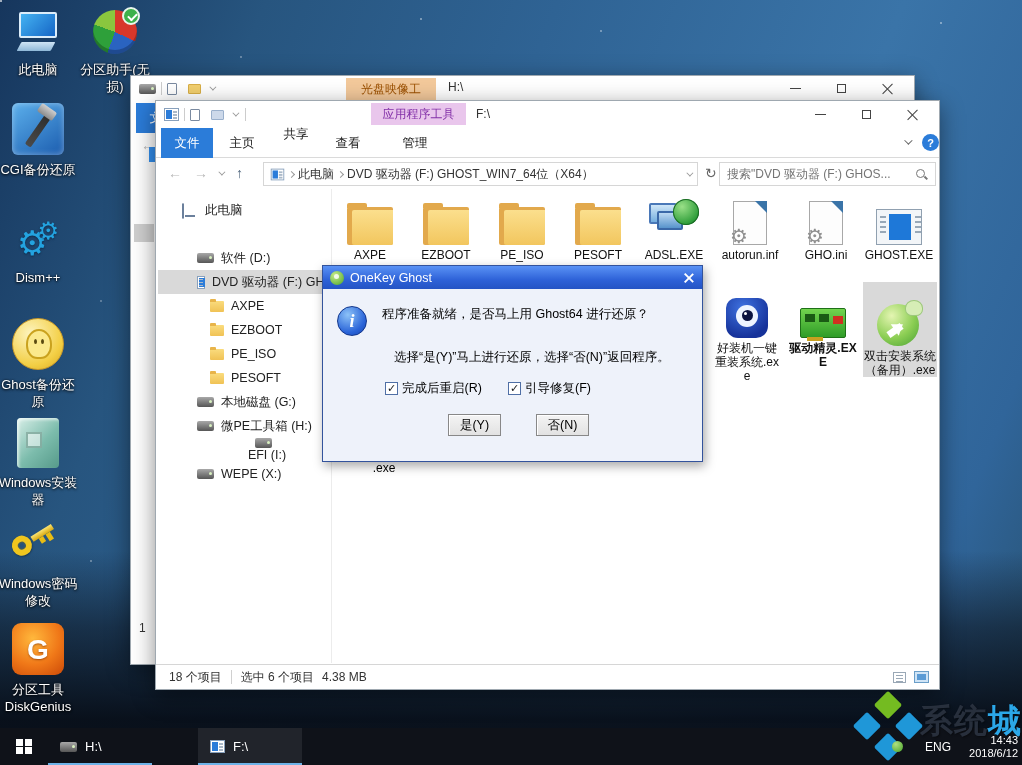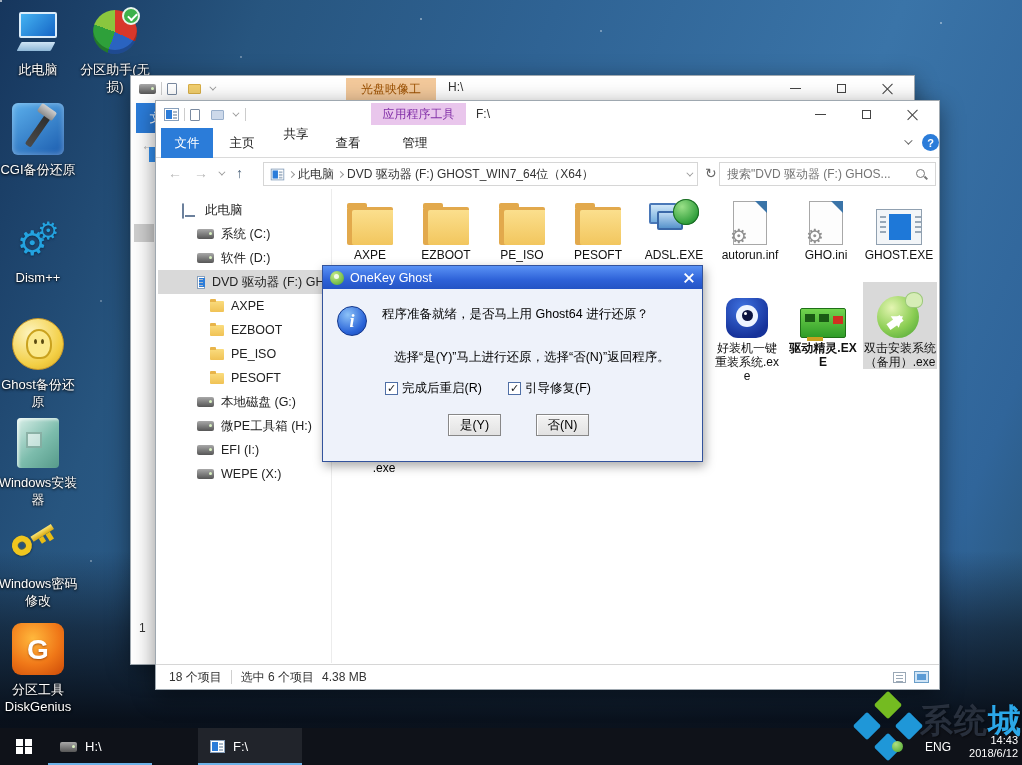--- a/index.html
+++ b/index.html
@@ -85,21 +85,21 @@
   .mag::after{content:"";position:absolute;left:9px;top:9px;width:4px;height:1.6px;background:#777;transform:rotate(45deg);}
   
   .titem{position:absolute;left:2px;width:172px;height:24px;display:flex;align-items:center;font-size:12.5px;color:#222;white-space:nowrap;overflow:hidden;}
   .titem .lbl{margin-left:7px;overflow:hidden;white-space:nowrap;}
   .titem.sel{background:#d9d9d9;}
   .ind0{padding-left:24px;} .ind1{padding-left:39px;} .ind2{padding-left:52px;}
   
   .fitem{position:absolute;width:76px;text-align:center;font-size:12px;color:#111;}
   .fitem .fart{height:52px;display:flex;align-items:flex-end;justify-content:center;margin-bottom:3px;}
   .fitem .flbl{line-height:14px;word-break:break-all;}
-  .fitem.sel{background:#d9d9d9;padding-top:4px;margin-top:-4px;}
+  .fitem.sel{background:#d9d9d9;padding-top:12px;margin-top:-4px;}
   .big-folder{position:relative;width:46px;height:38px;background:#e2a94c;border-radius:2px;}
   .big-folder::before{content:"";position:absolute;left:0;top:-4px;width:20px;height:5px;background:#e2a94c;border-radius:2px 2px 0 0;}
   .big-folder::after{content:"";position:absolute;left:5px;top:3px;right:0;bottom:0;background:linear-gradient(#fbdf8d,#f2c65e);border-radius:2px 0 2px 2px;}
   .big-doc{position:relative;width:34px;height:44px;background:#fdfdfd;border:1px solid #a8a8a8;}
   .big-doc::before{content:"";position:absolute;right:-1px;top:-1px;border:6px solid #d8d8d8;border-left-color:transparent;border-bottom-color:transparent;border-top-color:#3a74a8;border-right-color:#3a74a8;}
   .big-doc .g{position:absolute;left:-4px;bottom:-4px;font-size:20px;color:#8f8f8f;}
   .ic-adsl{position:relative;width:50px;height:46px;}
   .ic-adsl .m1{position:absolute;left:0;top:4px;width:28px;height:21px;border:2px solid #4a78b8;background:linear-gradient(#cfe6f8,#74aede);border-radius:2px;}
   .ic-adsl .m2{position:absolute;left:8px;top:12px;width:26px;height:19px;border:2px solid #3a68a8;background:linear-gradient(#bcd8f2,#5894cc);border-radius:2px;}
   .ic-adsl .globe{position:absolute;right:0;top:0;width:26px;height:26px;border-radius:50%;background:radial-gradient(circle at 35% 30%,#9ae088,#2f9e3a 70%,#1a7228);box-shadow:inset 0 0 0 1px #1a6a24;}
@@ -318,24 +318,20 @@
     <span class="mag"></span>
   </div>
 
   <div style="position:absolute;left:0;top:88px;width:175px;bottom:26px;background:#fff;"></div>
   <div style="position:absolute;left:175px;top:88px;width:1px;bottom:26px;background:#ececec;"></div>
 
   <div class="titem ind0" style="top:97px;">
       <span class="ic-computer"><span class="s"></span></span>
       <span class="lbl">此电脑</span>
     </div>
-  <div class="titem ind1" style="top:121px;">
-      <span class="ic-drive"></span>
-      <span class="lbl">系统 (C:)</span>
-    </div>
   <div class="titem ind1" style="top:145px;">
       <span class="ic-drive"></span>
       <span class="lbl">软件 (D:)</span>
     </div>
   <div class="titem ind1 sel" style="top:169px;">
       <span class="ic-dvdwin"></span>
       <span class="lbl">DVD 驱动器 (F:) GHOST_WIN7_64位（X64）</span>
     </div>
   <div class="titem ind2" style="top:193px;">
       <span class="ic-folder-s"></span>
@@ -354,21 +350,21 @@
       <span class="lbl">PESOFT</span>
     </div>
   <div class="titem ind1" style="top:289px;">
       <span class="ic-drive"></span>
       <span class="lbl">本地磁盘 (G:)</span>
     </div>
   <div class="titem ind1" style="top:313px;">
       <span class="ic-drive"></span>
       <span class="lbl">微PE工具箱 (H:)</span>
     </div>
-  <div class="titem ind1" style="top:337px;">
+  <div class="titem ind1" style="top:337px;flex-direction:column;">
       <span class="ic-drive"></span>
       <span class="lbl">EFI (I:)</span>
     </div>
   <div class="titem ind1" style="top:361px;">
       <span class="ic-drive"></span>
       <span class="lbl">WEPE (X:)</span>
     </div>
 
   <div class="fitem" style="left:176px;top:92px;">
       <div class="fart">

